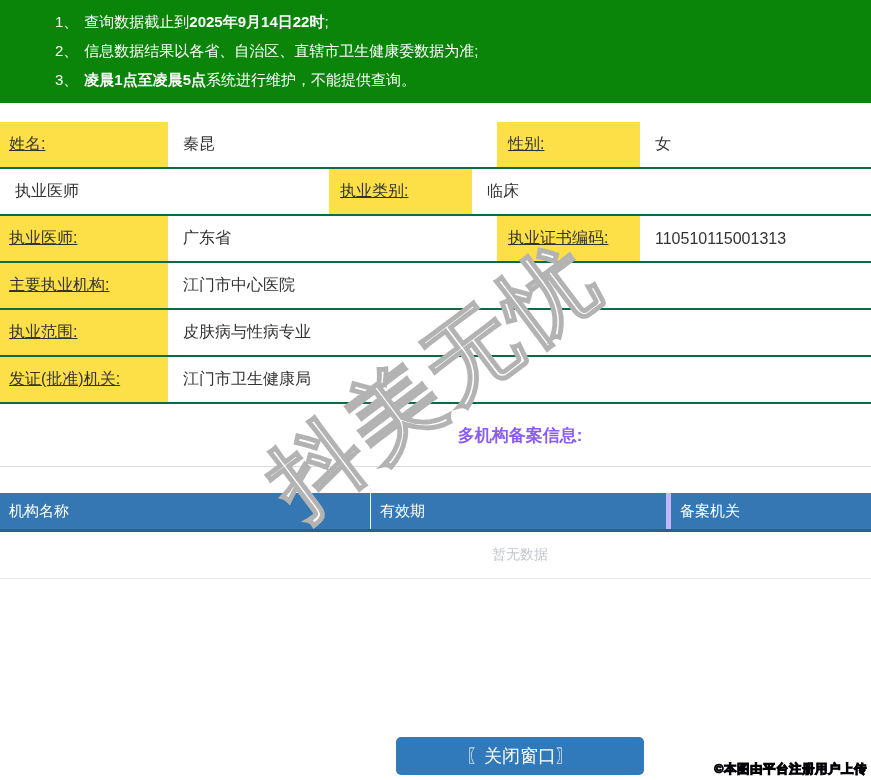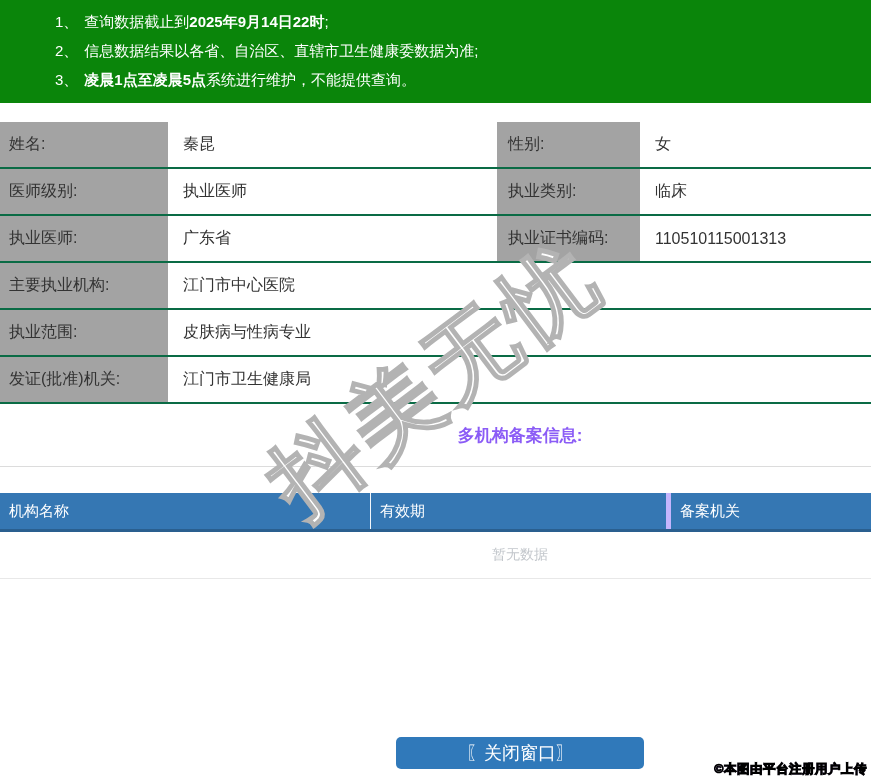--- a/index.html
+++ b/index.html
@@ -28,25 +28,26 @@
   .info-table { margin-top: 19px; width: 1040px; }
   .info-row {
     display: flex;
     height: 47px;
     border-bottom: 2px solid #0a6b45;
     align-items: stretch;
     font-size: 16px;
     color: #333333;
   }
   .cell-label {
-    background: #a3a3a3;
+    background: #fde047;
     width: 168px;
     display: flex; align-items: center;
     padding-left: 9px;
     flex-shrink: 0;
+    text-decoration: underline;
   }
   .cell-label.second { width: 143px; padding-left: 11px; }
   .cell-value {
     display: flex; align-items: center;
     padding-left: 15px;
   }
   .cell-value.first { width: 329px; flex-shrink: 0; }
   .cell-value.rest { flex: 1; }
 
   
@@ -82,21 +83,21 @@
     border-bottom: 1px solid #e8e8e8;
   }
 
   
   .button-area {
     width: 1040px;
     margin-top: 158px;
     display: flex; justify-content: center;
   }
   .close-btn {
-    width: 248px; height: 32px;
+    width: 248px; height: 38px;
     background: #3079ba;
     color: #ffffff;
     border: none; border-radius: 5px;
     font-size: 18px;
     font-family: inherit;
     cursor: pointer;
   }
 
   
   .watermark {
@@ -144,21 +145,20 @@
   <div class="info-table">
 
     <div class="info-row">
       <div class="cell-label">姓名:</div>
       <div class="cell-value first">秦昆</div>
       <div class="cell-label second">性别:</div>
       <div class="cell-value rest">女</div>
     </div>
 
     <div class="info-row">
-      <div class="cell-label">医师级别:</div>
       <div class="cell-value first">执业医师</div>
       <div class="cell-label second">执业类别:</div>
       <div class="cell-value rest">临床</div>
     </div>
 
     <div class="info-row">
       <div class="cell-label">执业医师:</div>
       <div class="cell-value first">广东省</div>
       <div class="cell-label second">执业证书编码:</div>
       <div class="cell-value rest">110510115001313</div>

